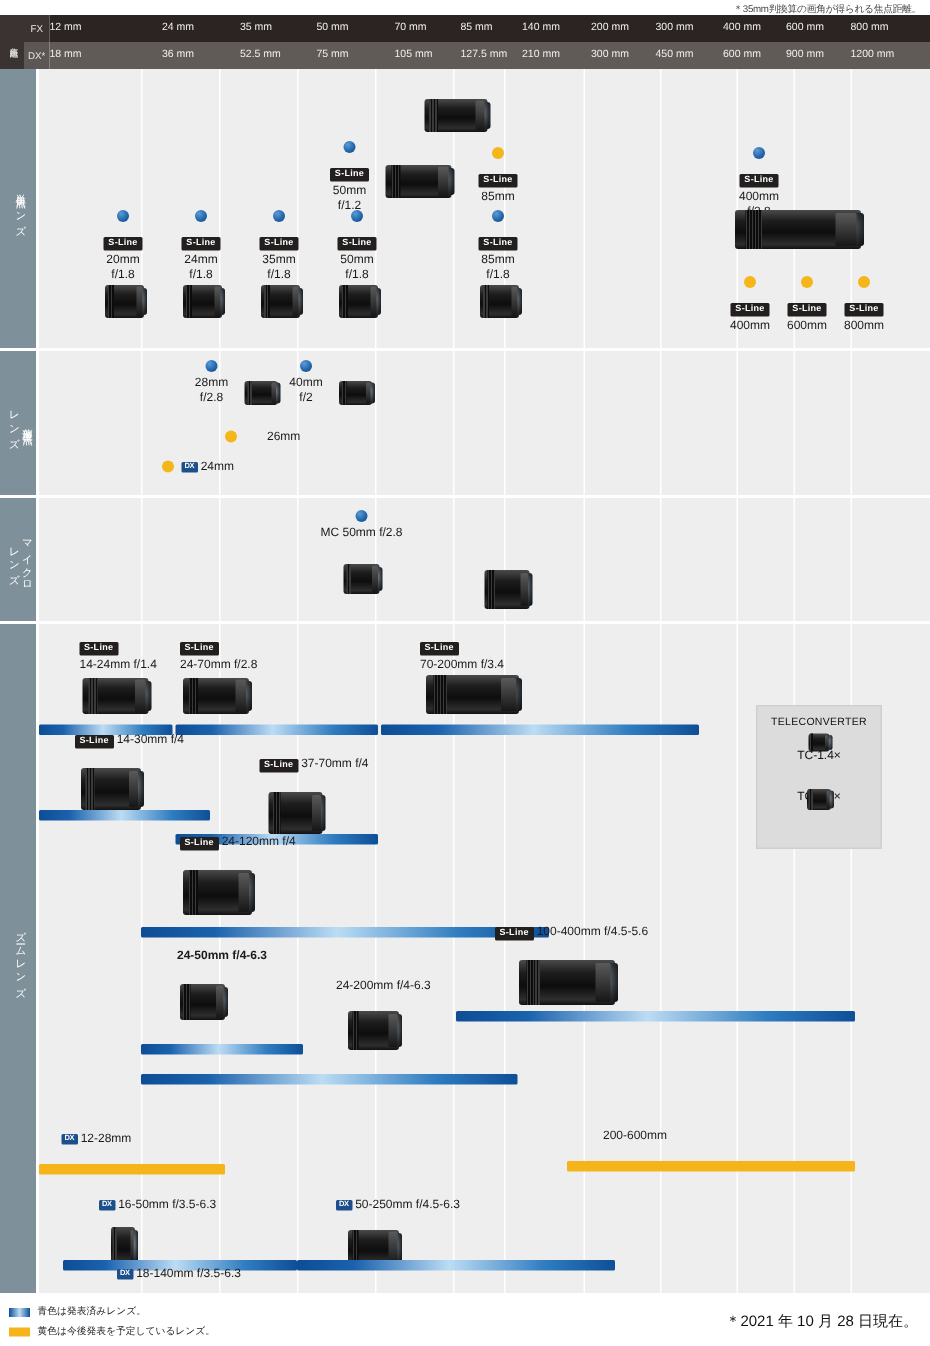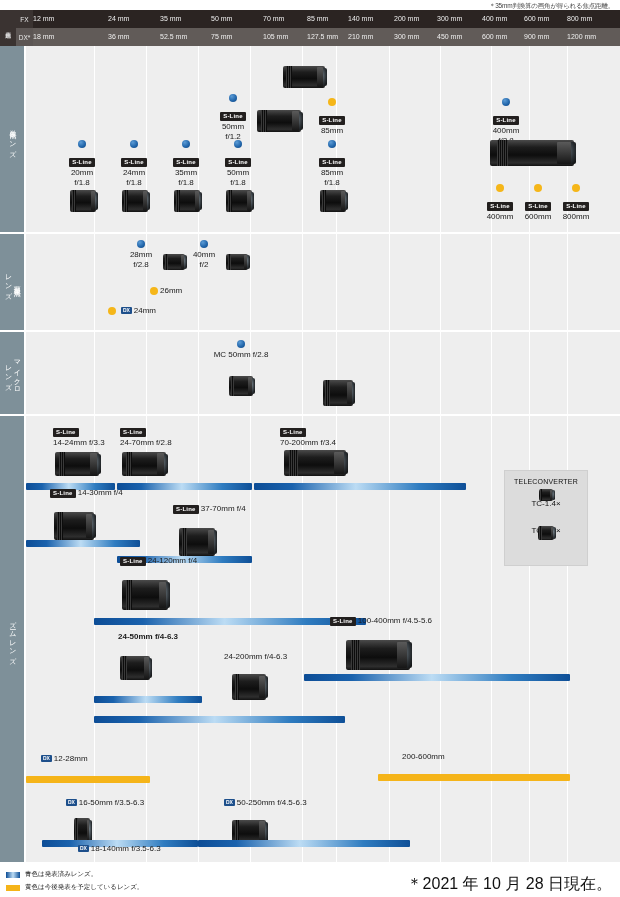--- a/index.html
+++ b/index.html
@@ -127,21 +127,21 @@
   }
   .tctitle { font-size: 7px; color: #111; letter-spacing: 0.2px; margin-top: 7px; }
   .tclabel { font-size: 8px; color: #111; }
 
   
   .footer { position: absolute; left: 0; top: 862px; width: 620px; height: 35px; background: #fff; }
   .legend-row { position: absolute; left: 6px; font-size: 6.5px; color: #222; display: flex; align-items: center; }
   .legend-sw { width: 14px; height: 6px; margin-right: 5px; }
   .legend-sw.blue { background: linear-gradient(90deg,#0d4d96,#bcdcf4,#0e4f97); }
   .legend-sw.yellow { background: #f5b419; }
-  .asof { position: absolute; right: 8px; top: 12px; font-size: 16px; color: #111; }
+  .asof { position: absolute; right: 8px; top: 12px; font-size: 10px; color: #111; }
 </style>
 </head>
 <body>
 
 <div id="root">
 
   <div class="top-note">＊35mm判換算の画角が得られる焦点距離。</div>
 
   <div class="scale-head">
     <div class="axis-label-col">
@@ -338,21 +338,21 @@
         <div class="item" style="left: 158px; top: 6px; width: 40px;">
           <div class="dot blue"></div>
           <div class="nm">40mm</div>
           <div class="nm">f/2</div>
         </div>
         <div class="lensimg" style="left: 200px; top: 20px; width: 22px; height: 16px;">
           <div class="lens-barrel">
             <div class="lens-front"></div>
           </div>
         </div>
-        <div class="item" style="left: 98px; top: 52px; display: flex; align-items: center; gap: 2px; padding-left: 26px;">
+        <div class="item" style="left: 98px; top: 52px; display: flex; align-items: center; gap: 20px; padding-left: 26px;">
           <span class="dot yellow" style="display:inline-block;margin:0;"></span>
           <span class="nm"><span>26mm</span></span>
         </div>
         <div class="item" style="left: 82px; top: 72px; display: flex; align-items: center; gap: 5px;">
           <span class="dot yellow" style="display:inline-block;margin:0;"></span>
           <span class="nm"><span class="dxbadge">DX</span> <span>24mm</span></span>
         </div>
       </div>
     <div class="plot" id="plot-micro" style="top:286px;height:106px;">
         <div class="vline" style="left: 68px;"></div>
@@ -388,21 +388,21 @@
         <div class="vline" style="left: 224px;"></div>
         <div class="vline" style="left: 276px;"></div>
         <div class="vline" style="left: 310px;"></div>
         <div class="vline" style="left: 363px;"></div>
         <div class="vline" style="left: 414px;"></div>
         <div class="vline" style="left: 465px;"></div>
         <div class="vline" style="left: 503px;"></div>
         <div class="vline" style="left: 541px;"></div>
         <div class="item" style="left: 27px; top: 4px; text-align: left;">
           <div><span class="sline">S-Line</span></div>
-          <div class="nm" style="text-align:left;">14-24mm f/3.3</div>
+          <div class="nm" style="text-align:left;">14-24mm f/1.4</div>
         </div>
         <div class="lensimg" style="left: 29px; top: 36px; width: 44px; height: 24px;">
           <div class="lens-barrel">
             <div class="lens-front"></div>
           </div>
         </div>
         <div class="bar blue" style="left: 0px; top: 67px; width: 89px;"></div>
         <div class="item" style="left: 94px; top: 4px; text-align: left;">
           <div><span class="sline">S-Line</span></div>
           <div class="nm" style="text-align:left;">24-70mm f/2.8</div>

